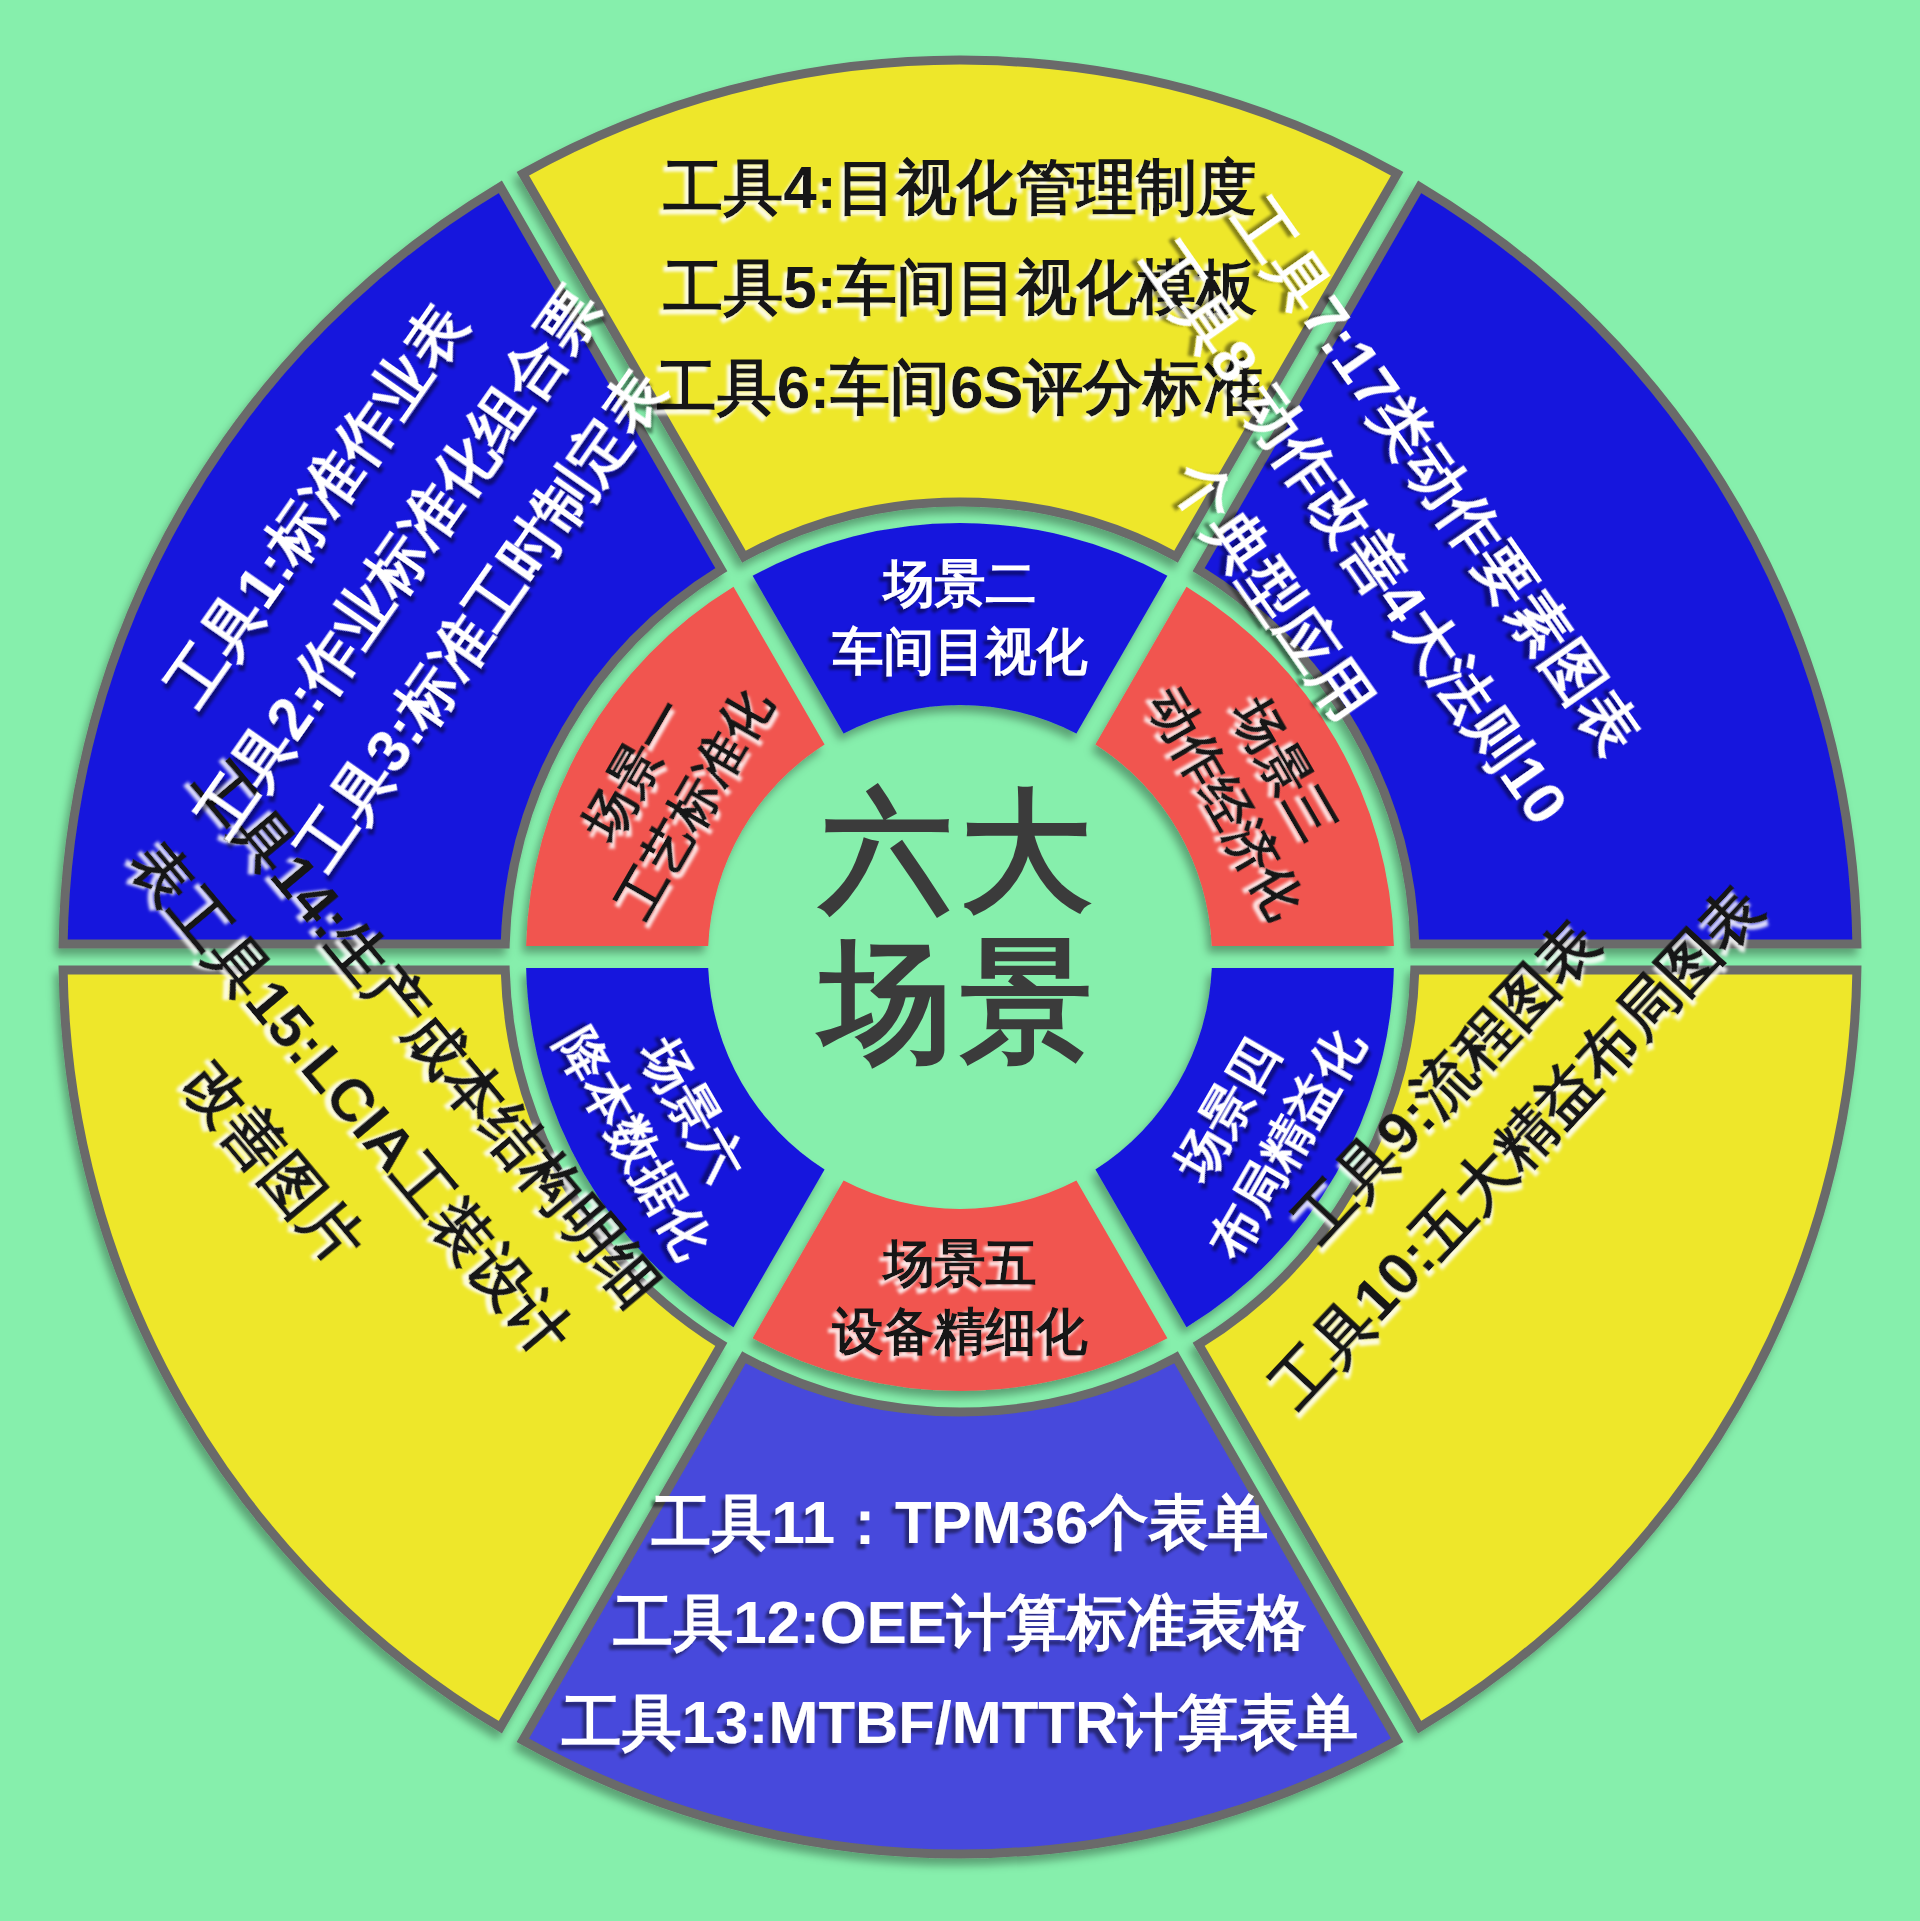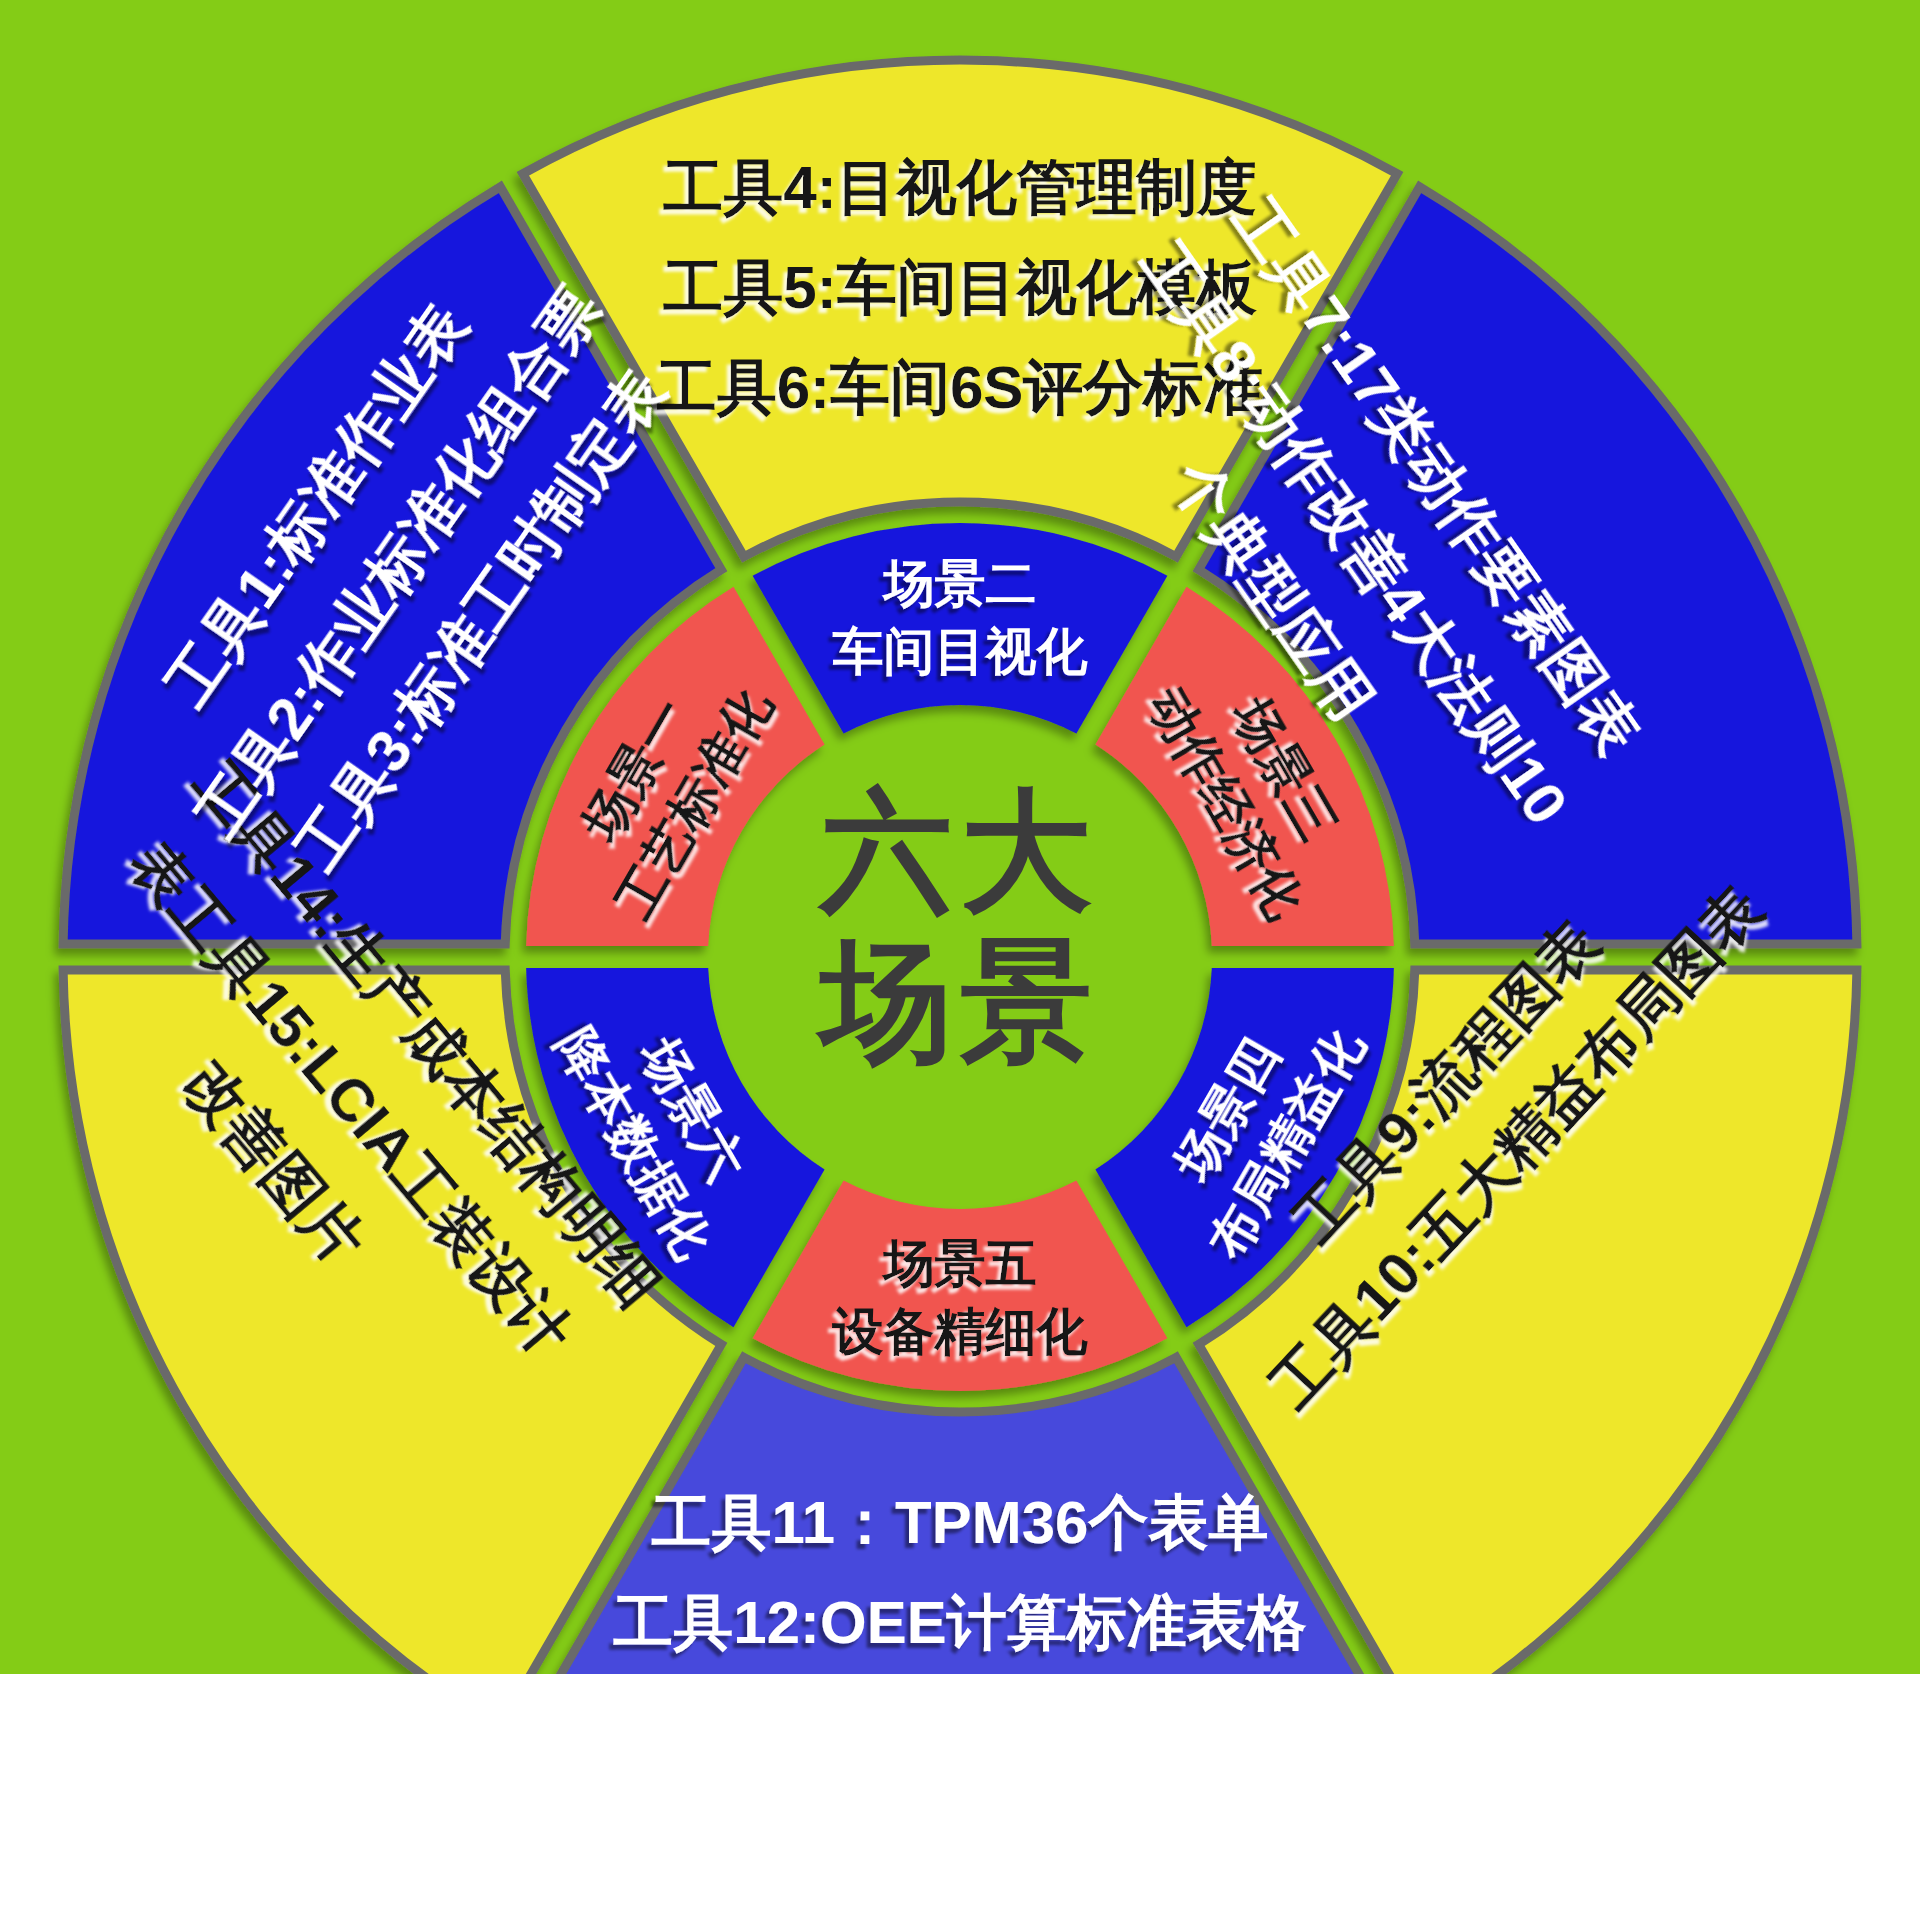--- a/index.html
+++ b/index.html
@@ -1,16 +1,16 @@
 <!DOCTYPE html>
 <html><head>
 <meta charset="utf-8">
 <style>
   html,body{margin:0;padding:0;background:#ffffff;}
-  .stage{position:relative;width:1920px;height:1674px;background:#84cc16;overflow:hidden;}
+  .stage{position:relative;width:1920px;height:1921px;background:#86efac;overflow:hidden;}
   svg{display:block;}
   text{font-family:"Liberation Sans",sans-serif;text-anchor:middle;dominant-baseline:central;}
   .t-outer{font-size:60px;font-weight:900;}
   .t-inner{font-size:51px;font-weight:900;}
   .t-center{font-size:132px;font-weight:900;letter-spacing:8px;}
 </style>
 </head>
 <body>
 
 <div class="stage">

